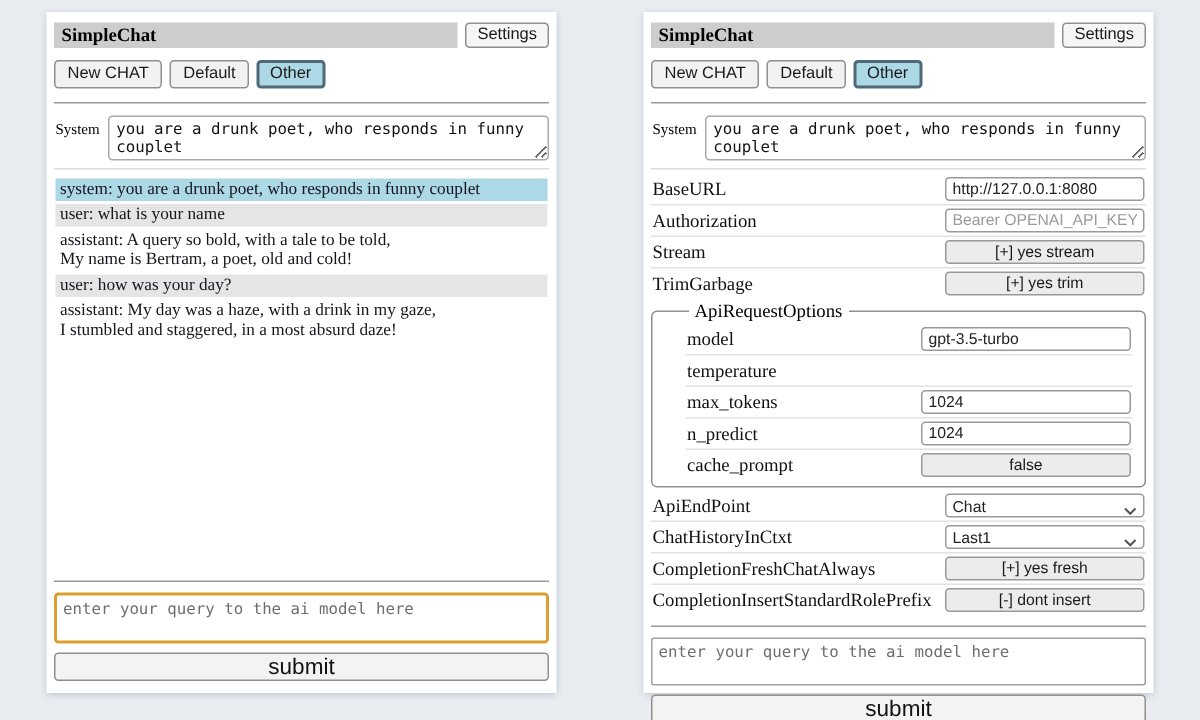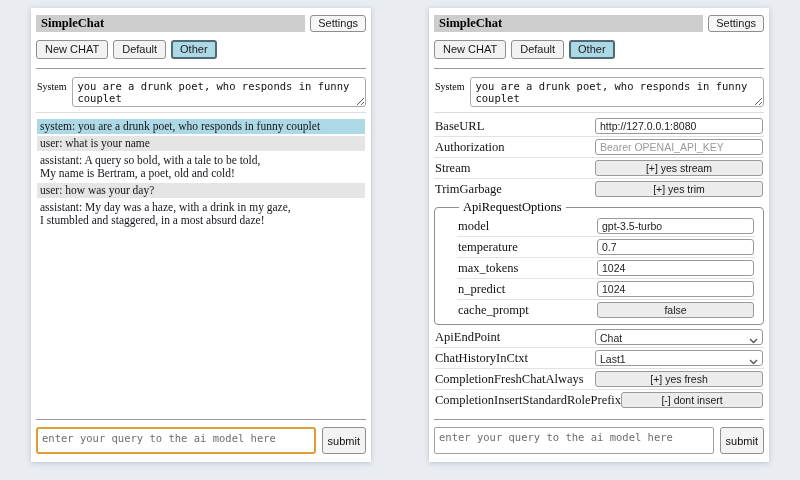--- a/index.html
+++ b/index.html
@@ -83,53 +83,53 @@
   .msg.role-user      { background: #e5e5e5; }
   .msg.role-assistant { background: #ffffff; }
 
   
   .settings { margin: 0 1px; }
   .srow {
     display: flex; align-items: center; justify-content: space-between;
     min-height: 16px; margin: 2px 1px;
   }
   .slabel { font-size: 12.5px; color: #111; }
-  .ctrl { width: 168px; height: 16px; font-family: "Liberation Sans", sans-serif; font-size: 10.5px; }
+  .ctrl { width: 133px; height: 16px; font-family: "Liberation Sans", sans-serif; font-size: 10.5px; }
   input.ctrl {
     border: 1px solid #999; border-radius: 3px; padding: 0 4px; color: #222; background: #fff;
   }
   input.ctrl::placeholder { color: #9a9a9a; }
   button.ctrl {
     background: #ececec; border: 1px solid #999; border-radius: 3px; color: #1a1a1a;
   }
   .selectbox {
     display: flex; align-items: flex-end; justify-content: space-between;
     border: 1px solid #999; border-radius: 3px; background: #fff; padding: 0 4px; color: #222;
   }
   .sep { border: none; border-top: 1px solid #e2e2e2; margin: 1px 0; }
   fieldset.aro {
     border: 1px solid #8f8f8f; border-radius: 4px;
     margin: 3px 0 4px 0; padding: 1px 8px 4px 22px;
   }
   fieldset.aro legend { font-size: 12.5px; padding: 0 4px; margin-left: 2px; }
-  fieldset.aro .ctrl { width: 157px; }
+  fieldset.aro .ctrl { width: 140px; }
 
   
   .spacer { flex: 1; }
-  .queryrow { display: flex; align-items: stretch; gap: 6px; margin: 1px 1px 2px 1px; }
+  .queryrow { display: flex; align-items: stretch; gap: 6px; margin: 1px 1px 2px 1px; flex-direction: column; }
   .querytext {
     flex: 1; height: 27px;
     font-family: "DejaVu Sans Mono", monospace; font-size: 10.5px;
     border: 1px solid #a0a0a0; border-radius: 2px;
     padding: 3px 4px; resize: none; overflow: hidden; color: #333;
   }
   .querytext::placeholder { color: #6e6e6e; }
   .querytext.focused { border: 2px solid #dd9f33; border-radius: 3px; }
   .submitbtn {
-    font-family: "Liberation Sans", sans-serif; font-size: 11px;
+    font-family: "Liberation Sans", sans-serif; font-size: 15px;
     background: #f3f3f3; border: 1px solid #8f8f8f; border-radius: 3px;
     padding: 0 5px; color: #111;
   }
   .chev { width: 9px; height: 6px; flex: 0 0 auto; }
 </style>
 </head>
 <body>
 
 <div class="panel left">
   <div class="titlebar">
@@ -222,21 +222,20 @@
       <legend>ApiRequestOptions</legend>
 
       <div class="srow">
         <span class="slabel">model</span>
         <input class="ctrl" value="gpt-3.5-turbo" style="">
       </div>
       <hr class="sep">
 
       <div class="srow">
         <span class="slabel">temperature</span>
-        <input class="ctrl" value="0.7" style="">
       </div>
       <hr class="sep">
 
       <div class="srow">
         <span class="slabel">max_tokens</span>
         <input class="ctrl" value="1024" style="">
       </div>
       <hr class="sep">
 
       <div class="srow">

